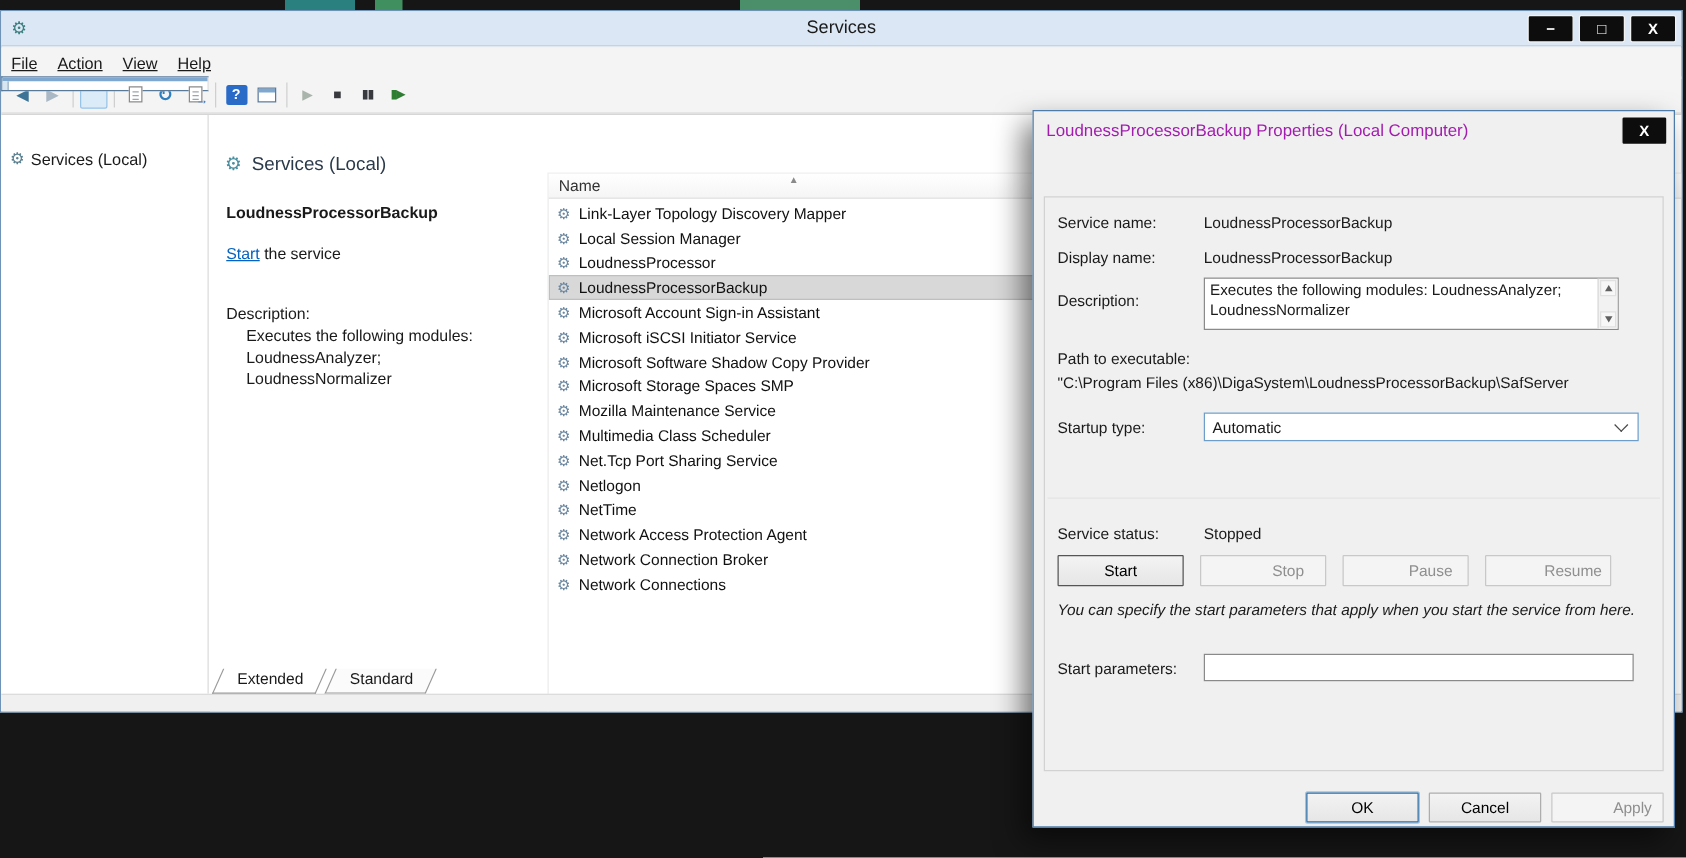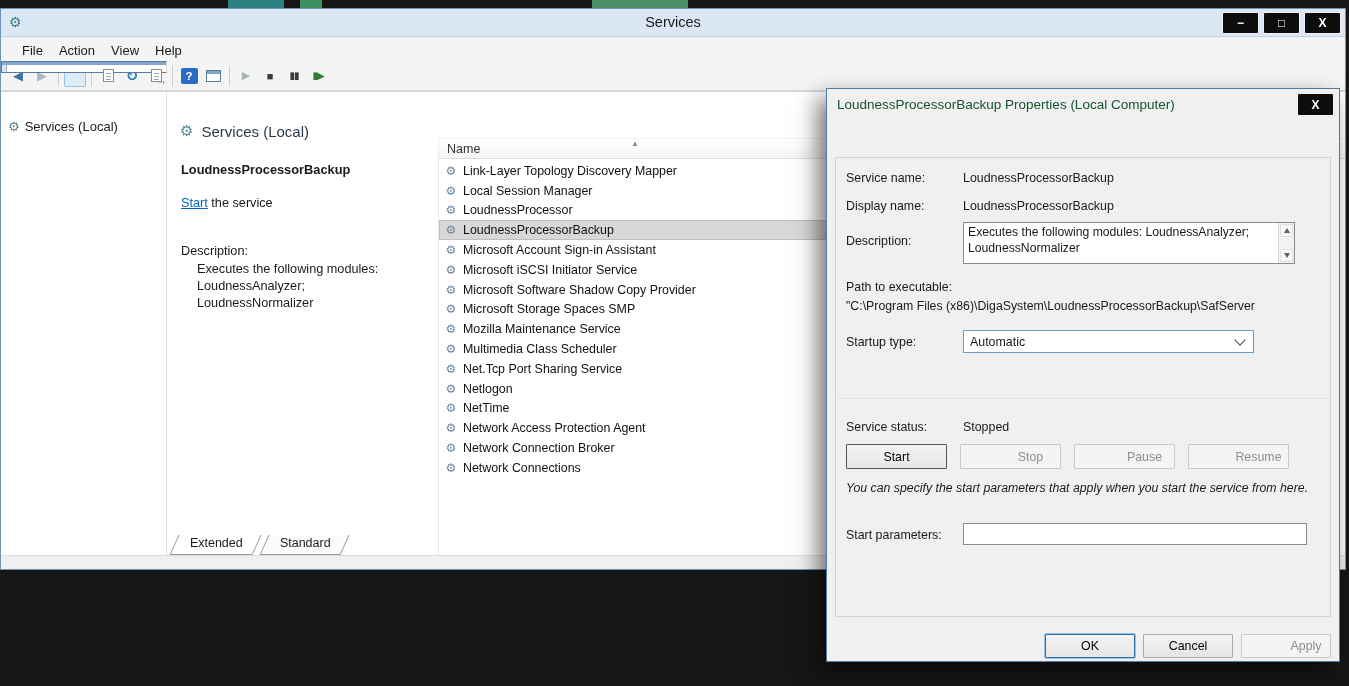--- a/index.html
+++ b/index.html
@@ -20,21 +20,21 @@
               background:#dbe7f5; border-bottom:1px solid #c3d3e6; }
   .tb-icon { position:absolute; left:8px; top:5px; font-size:14px; color:#3c7f7f; }
   .wtitle { position:absolute; left:0; right:0; top:5px; text-align:center;
             font-size:14.5px; color:#1a1a1a; }
   .win-btns { position:absolute; right:4px; top:3px; display:flex; gap:4px; }
   .win-btn { width:37px; height:22px; background:#0d0d0d; border:1px solid #f2f2f2;
              border-radius:2px; color:#fff; font-size:12px; font-weight:bold;
              display:flex; align-items:center; justify-content:center; cursor:default; }
 
   .menubar { position:absolute; left:0; top:29px; right:0; height:25px; background:#f4f4f4;
-             border-bottom:1px solid #e2e2e2; display:flex; align-items:center; padding-left:13px; }
+             border-bottom:1px solid #e2e2e2; display:flex; align-items:center; padding-left:0;text-decoration:underline; }
   .menu-item { padding:3px 8px; font-size:13px; }
 
   .toolbar { position:absolute; left:0; top:52px; right:0; height:30px; background:#f4f4f4;
              border-bottom:1px solid #d6d6d6; display:flex; align-items:center; padding-left:5px; }
   .tb-sep { width:1px; height:20px; background:#cfcfcf; margin:0 4px; }
   .tico { width:22px; height:22px; display:flex; align-items:center; justify-content:center;
           margin:0 1px; font-size:14px; border:1px solid transparent; }
   .tico.active { border:1px solid #98c3e8; background:#dcebf8; border-radius:2px; }
   .g-back { color:#3d7396; font-size:13px; }
   .g-fwd  { color:#a9b8c4; font-size:13px; }
@@ -91,21 +91,21 @@
           padding:1px 14px 2px 14px; margin-right:7px; font-size:12.5px; }
   .btab span { display:inline-block; transform:skewX(24deg); }
   .btab.active { background:#fff; z-index:2; }
   .bottom-strip { position:absolute; left:0; right:0; bottom:0; height:14px; background:#f0f0f0;
                   border-top:1px solid #dcdcdc; }
 
   
   .dlg { position:absolute; left:826px; top:88px; width:514px; height:574px; background:#f0f0f0;
          border:1px solid #4e7caa; z-index:10; font-size:12.5px;
          box-shadow:-8px 10px 22px rgba(0,0,0,0.55); }
-  .dlg-title { position:absolute; left:10px; top:8px; font-size:13.5px; color:#14532d; white-space:nowrap; }
+  .dlg-title { position:absolute; left:10px; top:8px; font-size:13.5px; color:#a21caf; white-space:nowrap; }
   .dlg-close { position:absolute; right:5px; top:4px; width:37px; height:23px; background:#0d0d0d;
                border:1px solid #f2f2f2; border-radius:2px; color:#fff; font-weight:bold; font-size:12px;
                display:flex; align-items:center; justify-content:center; }
   .dlg-tabs { position:absolute; left:9px; top:47px; display:flex; align-items:flex-end; z-index:3; }
   .dtab { padding:3px 8px 4px 8px; font-size:12.4px; border:1px solid #ababab; border-bottom:none;
           background:#f2f2f2; margin-right:-1px; }
   .dtab.active { background:#fff; padding:4px 10px 5px 10px; border-color:#9a9a9a;
                  margin-bottom:-1px; z-index:4; position:relative; }
   .dlg-page { position:absolute; left:8px; right:8px; top:68px; height:460px; background:#f0f0f0;
               border:1px solid #d2d2d2; }
@@ -120,21 +120,21 @@
   .sbtn { position:absolute; left:1px; right:1px; height:13px; background:#f7f7f7;
           border:1px solid #e0e0e0; display:flex; align-items:center; justify-content:center; }
   .sbtn.up { top:1px; } .sbtn.down { bottom:1px; }
   .tri-up { width:0; height:0; border-left:3.5px solid transparent; border-right:3.5px solid transparent;
             border-bottom:5px solid #606060; }
   .tri-down { width:0; height:0; border-left:3.5px solid transparent; border-right:3.5px solid transparent;
               border-top:5px solid #606060; }
 
   .path-value { position:absolute; left:10px; top:141px; width:480px; white-space:nowrap;
                 overflow:hidden; font-size:12.3px; }
-  .combo { position:absolute; left:127px; top:172px; width:291px; height:23px; background:#fff;
+  .combo { position:absolute; left:127px; top:172px; width:348px; height:23px; background:#fff;
            border:1px solid #6d9eca; }
   .combo-val { position:absolute; left:6px; top:4px; font-size:12.4px; }
   .combo-arrow { position:absolute; right:9px; top:5px; width:8px; height:8px;
                  border-right:1.6px solid #4a4a4a; border-bottom:1.6px solid #4a4a4a;
                  transform:rotate(45deg); }
   .sep-line { position:absolute; left:2px; right:2px; top:240px; height:1px; background:#e3e3e3; }
 
   .btn { display:flex; align-items:center; justify-content:center; font-size:12.4px;
          background:linear-gradient(#f3f3f3,#e6e6e6); border:1px solid #adadad; border-radius:1px;
          color:#000; cursor:default; }

